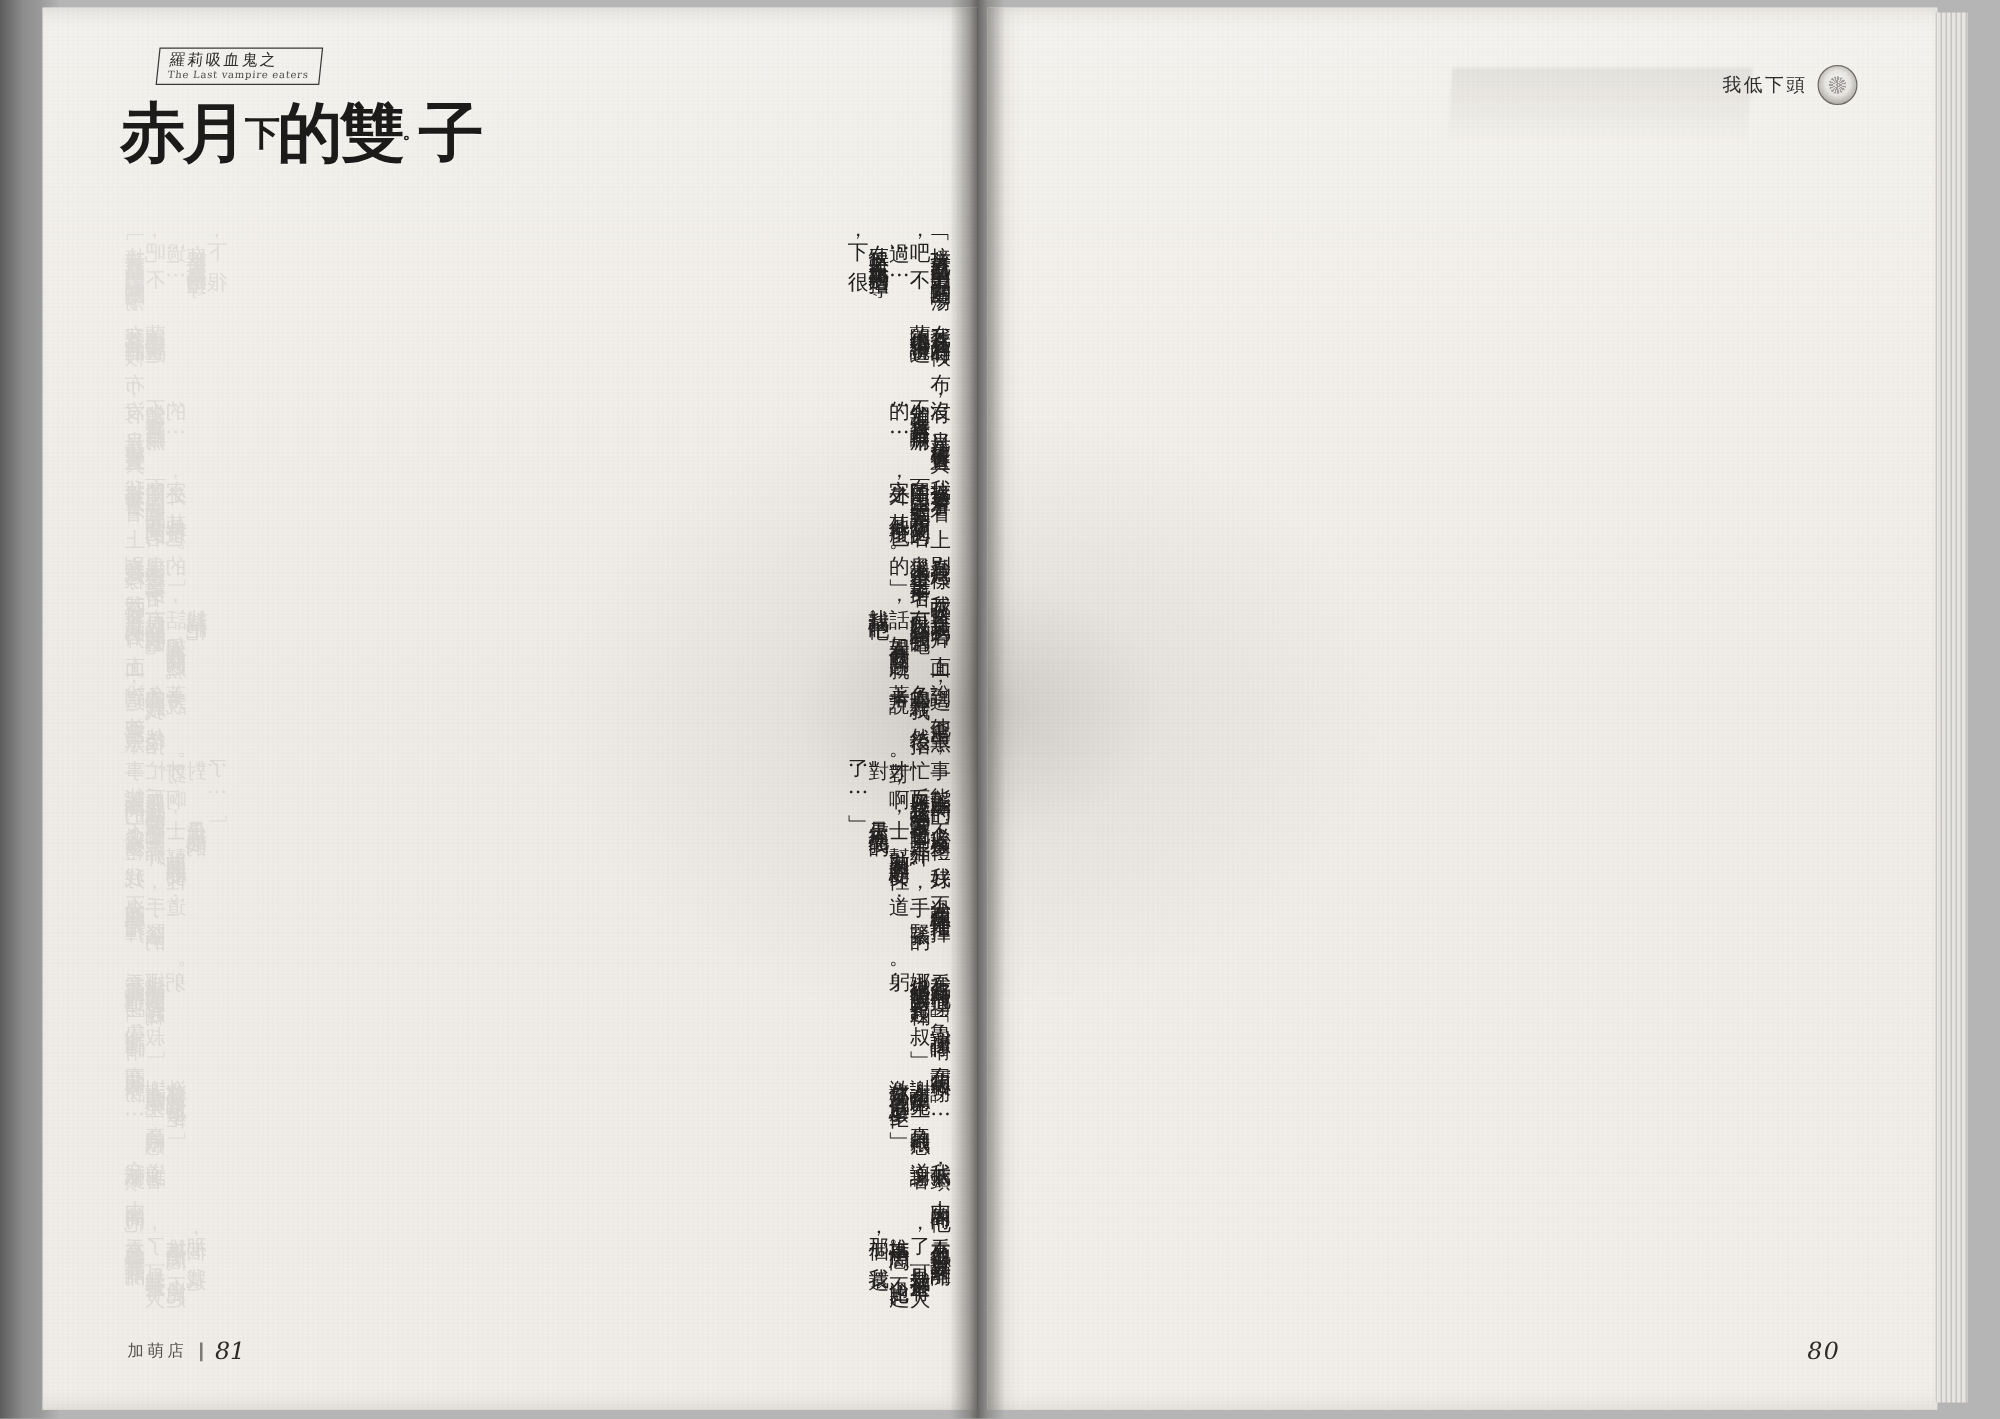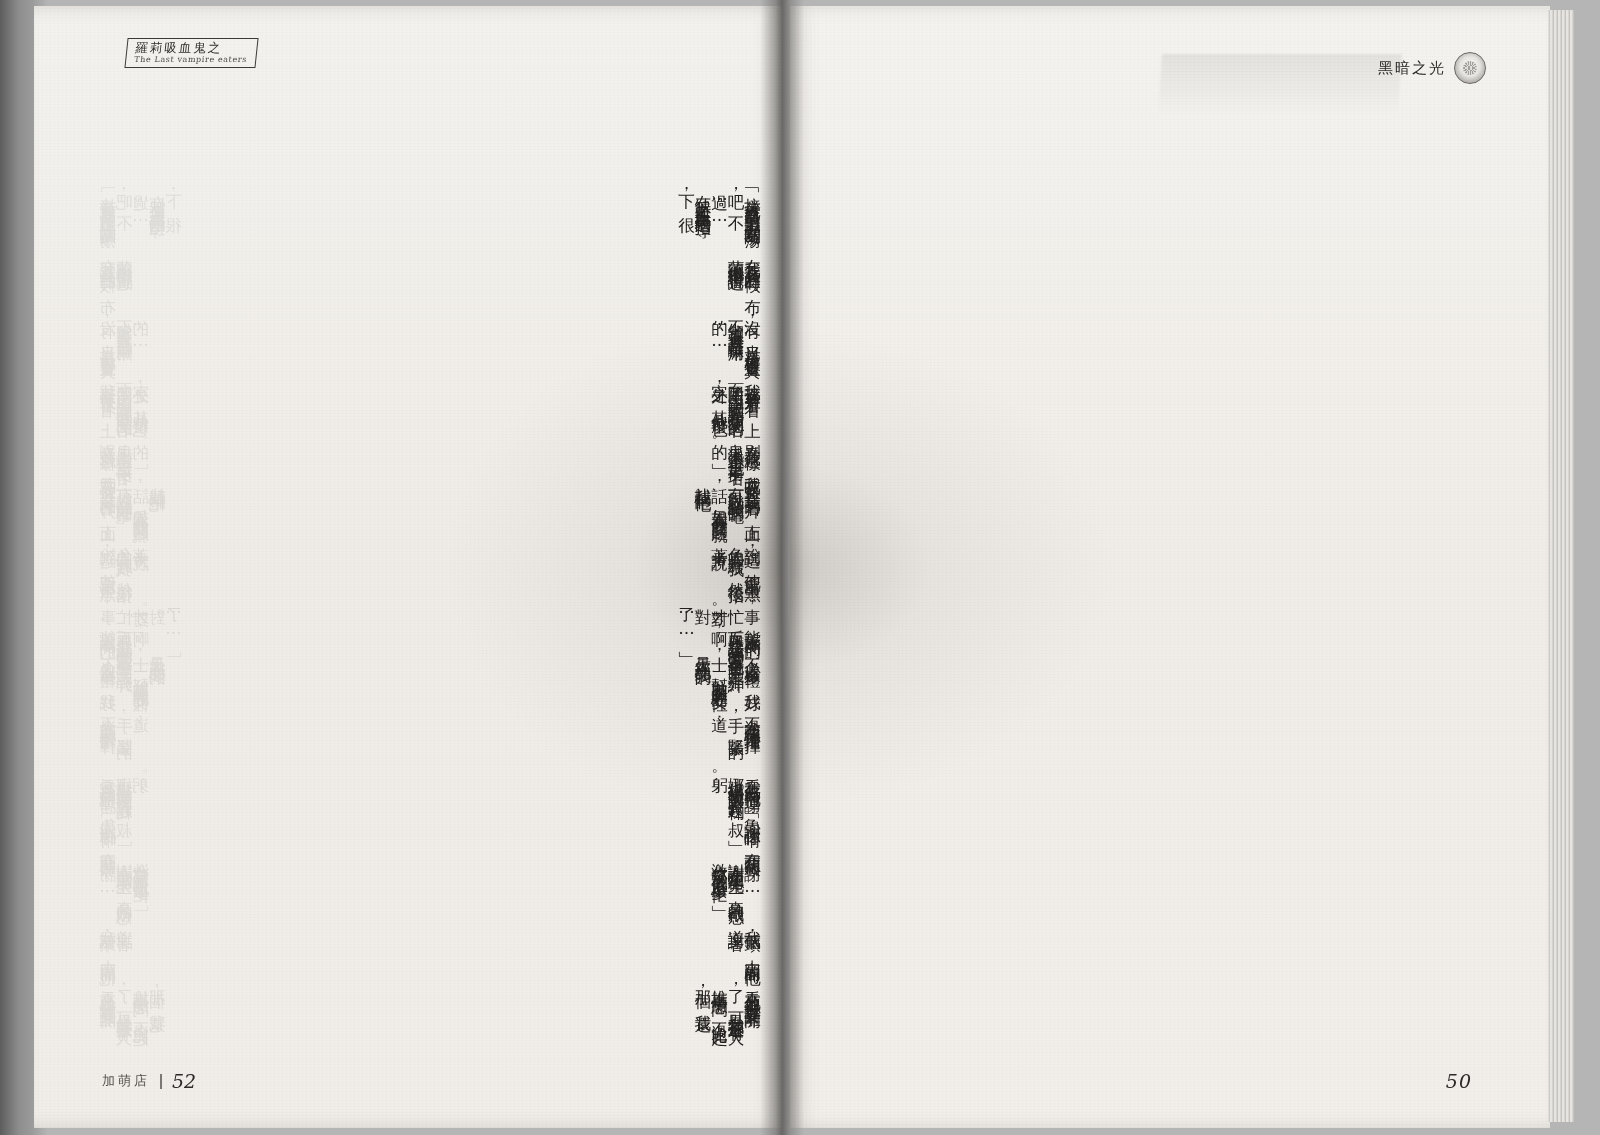--- a/index.html
+++ b/index.html
@@ -270,20 +270,23 @@
 
 <div class="book">
   <div class="scan-frame"></div>
 
   <div class="page page-left">
 
     <div class="logo-block">
       <div class="logo-series-box">
         <div class="logo-series-cn">羅莉吸血鬼之</div>
         <div class="logo-series-en">The Last vampire eaters</div>
+      </div>
+      <div class="logo-title">
+        <span>赤月</span><span class="small">下</span><span>的</span><span>雙</span><span class="dot">。</span><span>子</span>
       </div>
     </div>
 
     <div class="ghost cols cols-left" id="ghost-left">
         <div class="col indent">看來他似乎打算要離開了，可是我卻還有一大堆事情想問。不過比起那個，我還</div>
         <div class="col indent">我低下頭，由衷的向他道謝著：</div>
         <div class="col">「謝……謝謝布蘭德先生，真的很感激你幫了我們這麼多忙。」</div>
         <div class="col">「謝謝你唷，布蘭德叔叔。」</div>
         <div class="col indent">看我先行向他道謝，魯娜也很禮貌的跟著一起鞠躬。</div>
         <div class="col indent">不過布蘭德連忙揮揮手，緊張的道：</div>
@@ -312,36 +315,36 @@
         <div class="col indent">別看我這樣，我在吸血鬼獵人中至少也是前十名的。」</div>
         <div class="col indent">我接過名片看了看。上面除了用白字寫的電話和布蘭德的名字之外，其他什麼也</div>
         <div class="col indent">沒有，光只是這樣看還真不知道這張名片是幹嘛用的……</div>
         <div class="col indent">在我看名片的時候，布蘭德也繼續說道：</div>
         <div class="col">「接著就靠自己的力量去到處闖蕩吧，不過……在缺乏血主或血親的指導下，很</div>
       </div>
 
     <div class="footer-left">
       <div class="footer-shop">加萌店</div>
       <div class="footer-rule"></div>
-      <div class="footer-pageno">52</div>
+      <div class="footer-pageno">81</div>
     </div>
 
     <div class="grain"></div>
   </div>
 
   <div class="page page-right">
 
     <div class="rp-header-ghost"></div>
     <div class="rp-header">
-      <div class="rp-chapter">黑暗之光</div>
+      <div class="rp-chapter">我低下頭</div>
       <div class="rp-emblem"></div>
     </div>
 
     <div class="footer-right">
-      <div class="footer-pageno">50</div>
+      <div class="footer-pageno">80</div>
     </div>
 
     <div class="grain"></div>
   </div>
 
   <div class="page-edges"></div>
   <div class="spine-shadow"></div>
 </div>
 
 </body></html>

